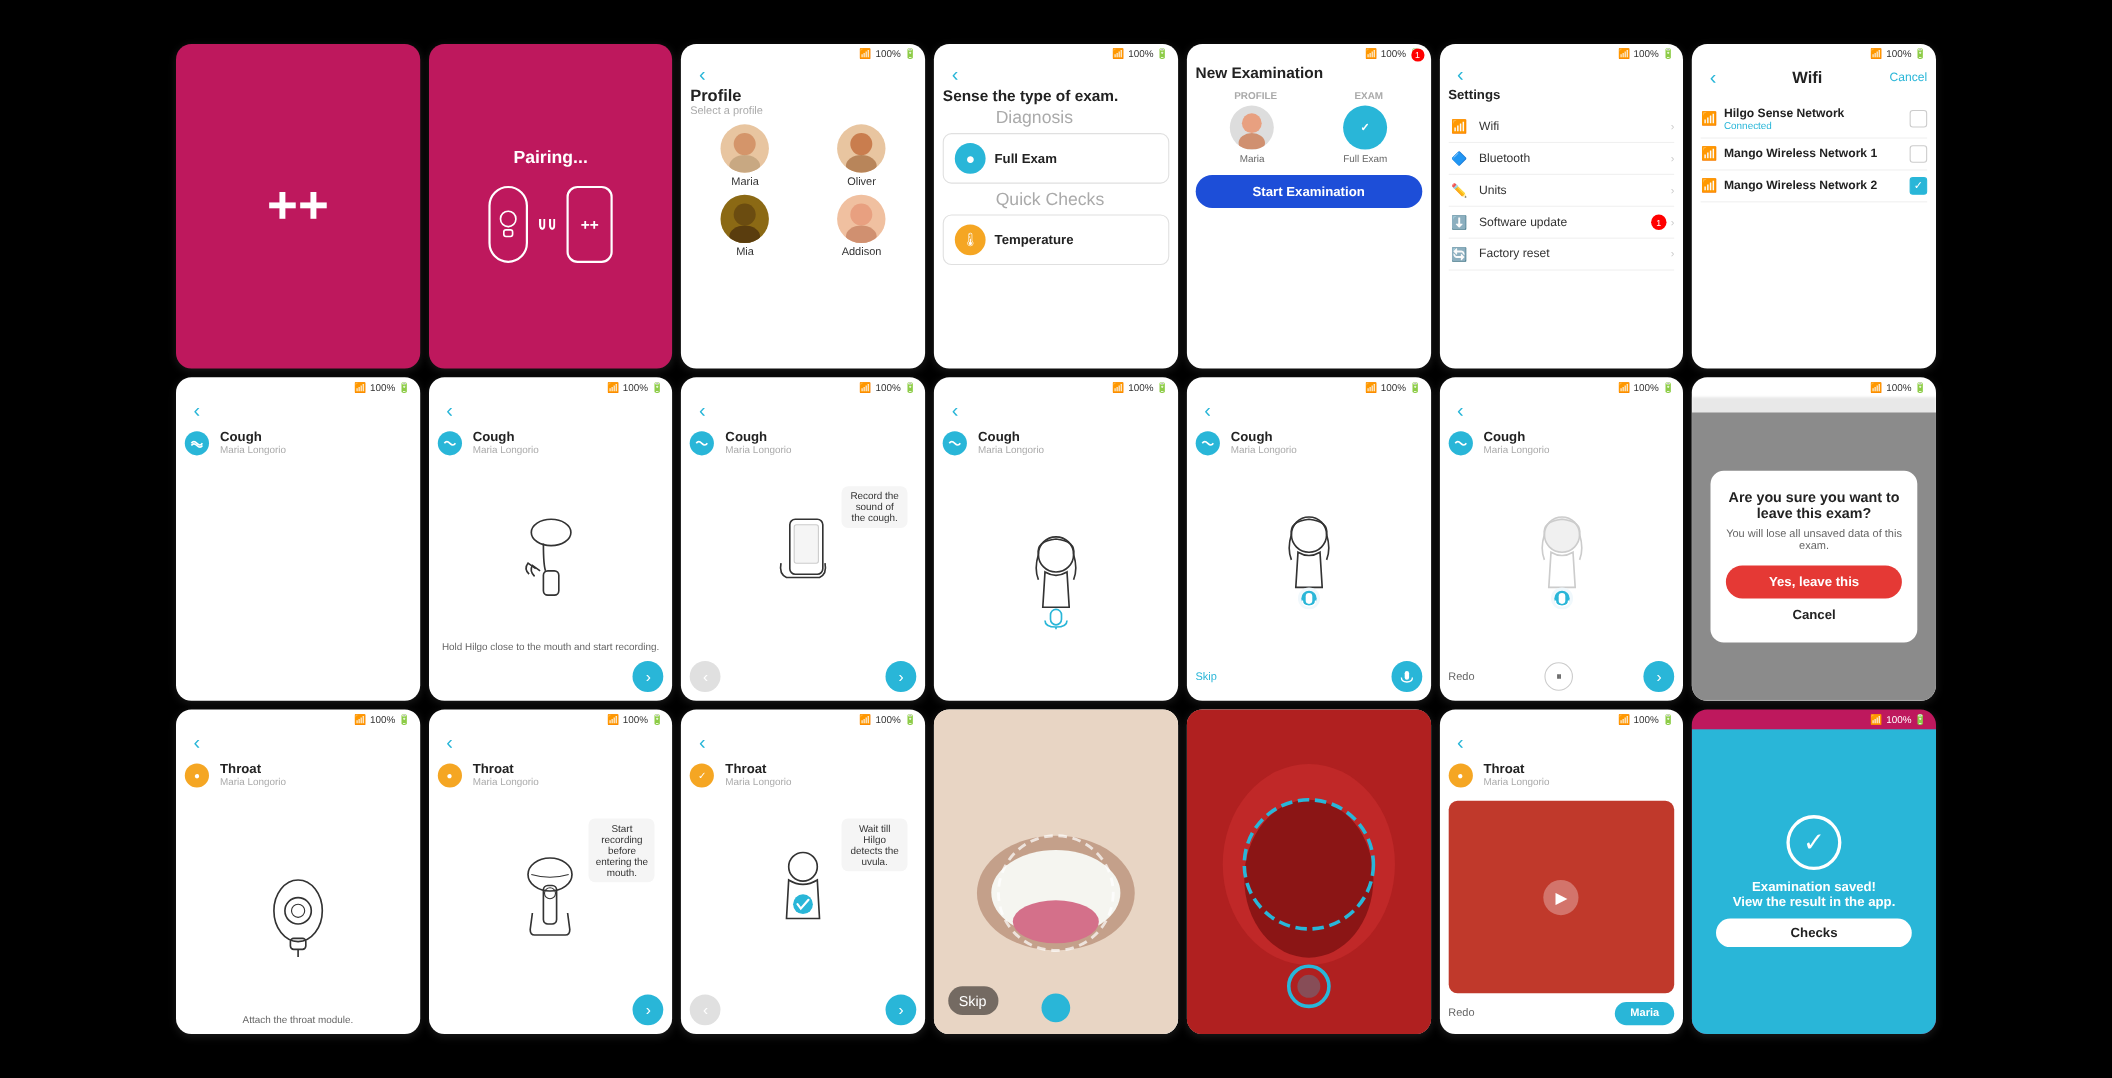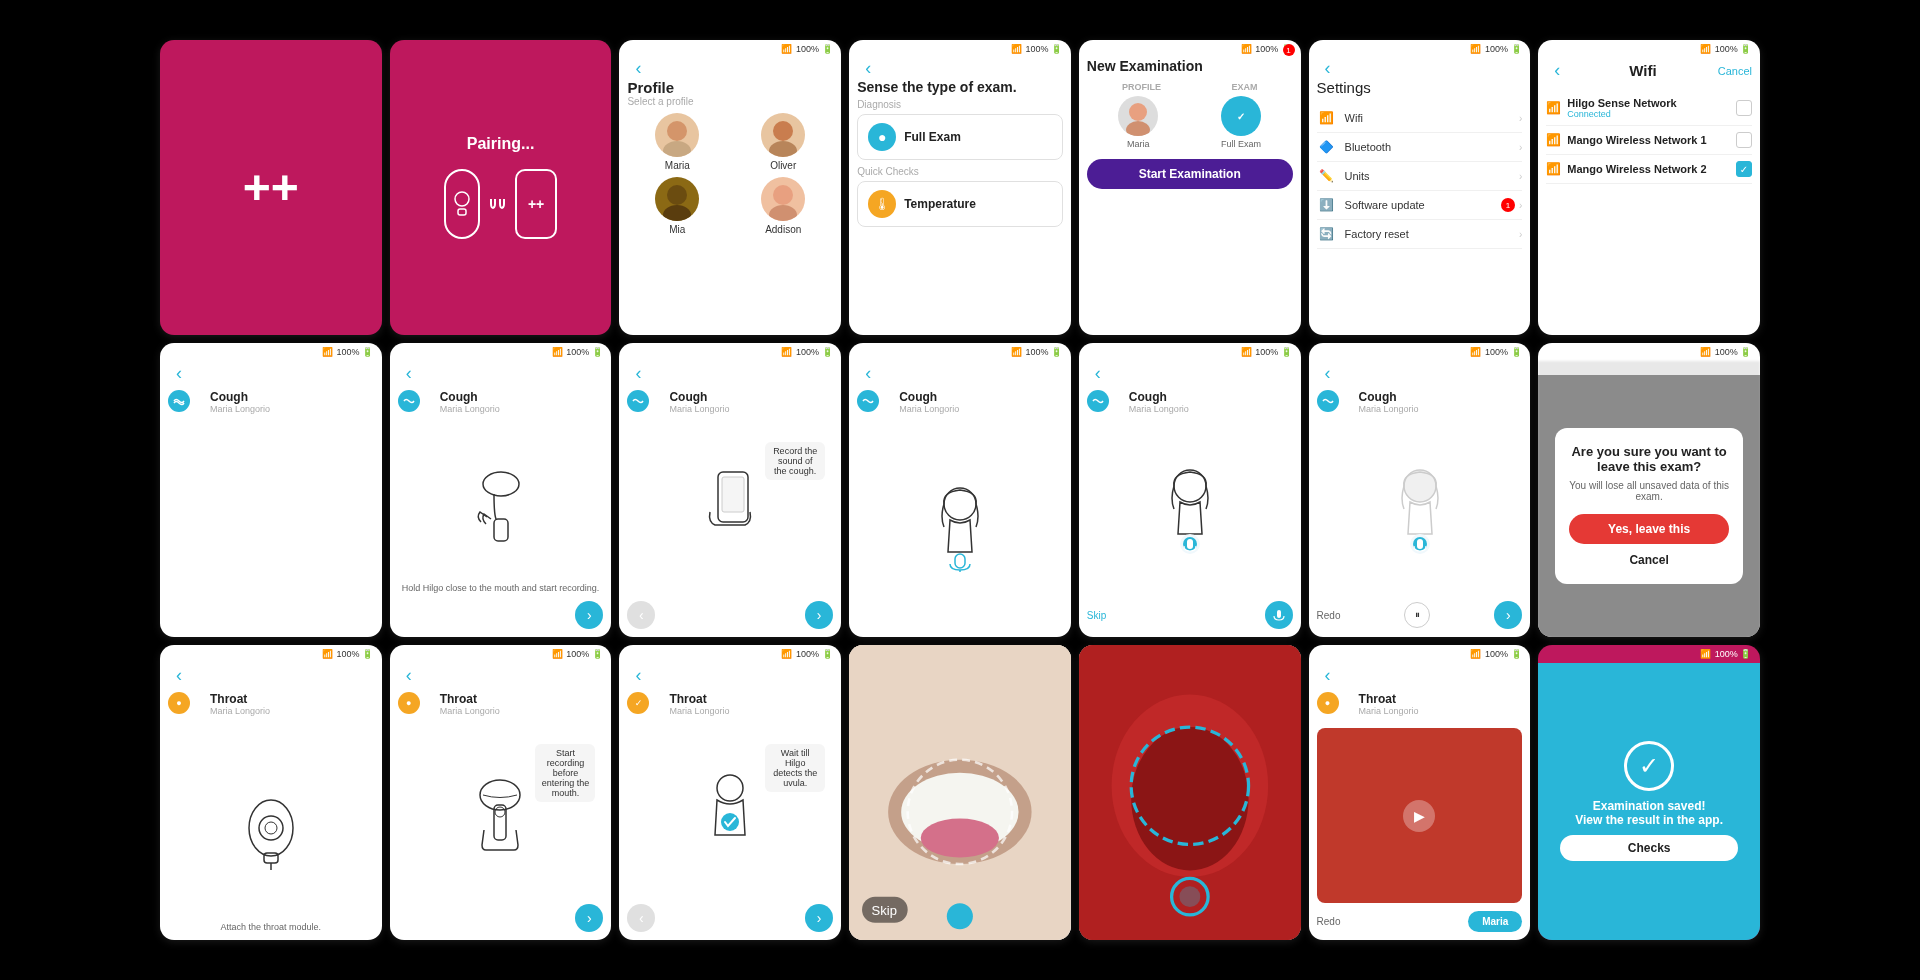--- a/index.html
+++ b/index.html
@@ -114,21 +114,21 @@
     .profile-sub { font-size: 10px; color: #aaa; margin-bottom: 6px; }
     .profile-grid { display: grid; grid-template-columns: 1fr 1fr; gap: 6px; }
     .profile-item { display: flex; flex-direction: column; align-items: center; }
     .profile-avatar {
       width: 44px; height: 44px; border-radius: 50%; overflow: hidden;
       background: #ddd; margin-bottom: 3px;
     }
     .profile-name { font-size: 10px; color: #333; }
     
     .exam-title { font-size: 14px; font-weight: 700; color: #222; margin-bottom: 4px; }
-    .exam-section-label { font-size: 10px; color: #aaa; margin-bottom: 4px; }
+    .exam-section-label { font-size: 16px; color: #aaa; margin-bottom: 4px; margin-left: 48px; }
     .exam-option {
       display: flex; align-items: center; gap: 8px;
       padding: 8px 10px; border-radius: 8px; margin-bottom: 6px;
       border: 1px solid #e0e0e0;
     }
     .exam-option-icon {
       width: 28px; height: 28px; border-radius: 50%;
       display: flex; align-items: center; justify-content: center;
     }
     .exam-option-icon.blue { background: #29b6d8; }
@@ -142,25 +142,25 @@
       width: 40px; height: 40px; border-radius: 50%;
       background: #ddd; overflow: hidden; display: flex; align-items: center; justify-content: center;
     }
     .exam-circle-icon {
       width: 40px; height: 40px; border-radius: 50%;
       background: #29b6d8; display: flex; align-items: center; justify-content: center;
       color: #fff; font-size: 10px; font-weight: 600;
     }
     .new-exam-label { font-size: 9px; color: #666; }
     .start-btn {
-      background: #4c1d95; color: #fff; border: none; border-radius: 20px;
+      background: #1d4ed8; color: #fff; border: none; border-radius: 20px;
       padding: 8px 0; width: 100%; font-size: 12px; font-weight: 600; cursor: pointer;
     }
     
-    .settings-title { font-size: 15px; font-weight: 400; color: #222; margin-bottom: 8px; }
+    .settings-title { font-size: 12px; font-weight: 700; color: #222; margin-bottom: 8px; }
     .settings-item {
       display: flex; align-items: center; padding: 7px 0;
       border-bottom: 1px solid #f0f0f0;
     }
     .settings-icon { width: 20px; text-align: center; margin-right: 8px; color: #333; font-size: 12px; }
     .settings-label { flex: 1; font-size: 11px; color: #333; }
     .settings-chevron { color: #ccc; font-size: 10px; }
     .settings-badge {
       background: red; color: #fff; border-radius: 50%;
       width: 14px; height: 14px; font-size: 8px;
@@ -177,21 +177,21 @@
     }
     .wifi-network-info { flex: 1; }
     .wifi-network-name { font-size: 11px; font-weight: 600; color: #222; }
     .wifi-network-status { font-size: 9px; color: #29b6d8; }
     .wifi-check {
       width: 16px; height: 16px; border-radius: 3px;
       border: 1.5px solid #ccc; display: flex; align-items: center; justify-content: center;
     }
     .wifi-check.checked { background: #29b6d8; border-color: #29b6d8; color: #fff; font-size: 10px; }
     
-    .exam-header { display: flex; align-items: flex-start; gap: 20px; padding: 4px 0; margin-bottom: 4px; }
+    .exam-header { display: flex; align-items: flex-end; gap: 10px; padding: 4px 0; margin-bottom: 4px; }
     .exam-type-icon {
       width: 22px; height: 22px; border-radius: 50%;
       background: #29b6d8; display: flex; align-items: center; justify-content: center;
       color: #fff; font-size: 8px;
     }
     .exam-type-icon.throat { background: #f5a623; }
     .exam-title-text { font-size: 12px; font-weight: 700; color: #222; }
     .exam-patient-text { font-size: 9px; color: #aaa; }
     .illustration-area {
       flex: 1; display: flex; align-items: center; justify-content: center;

